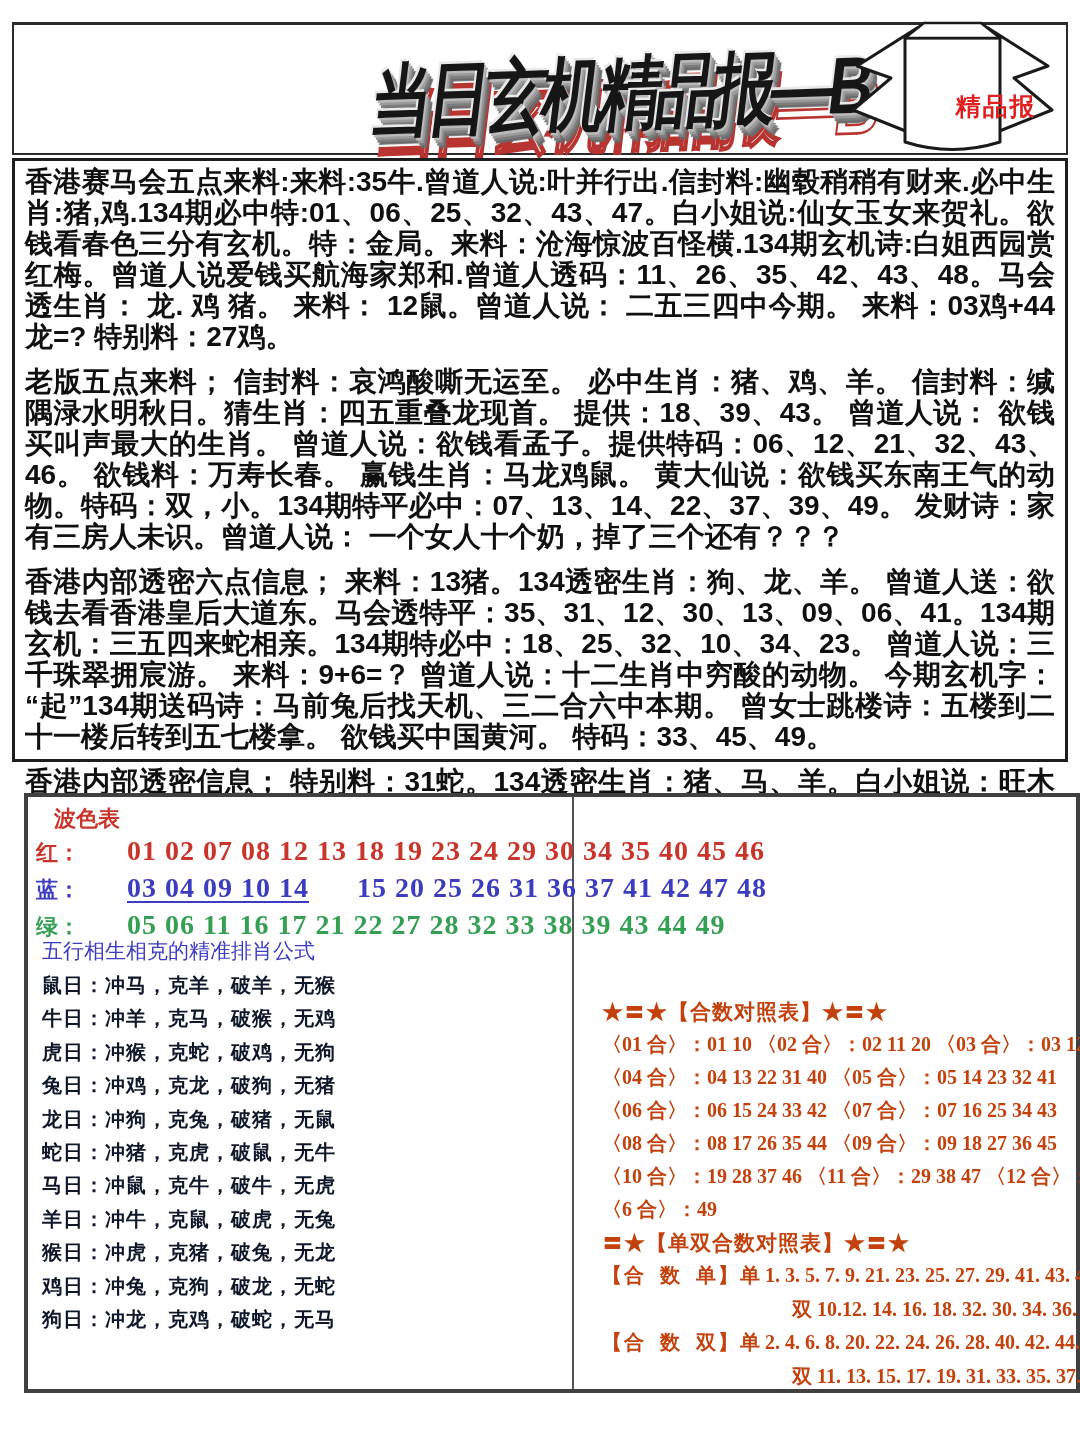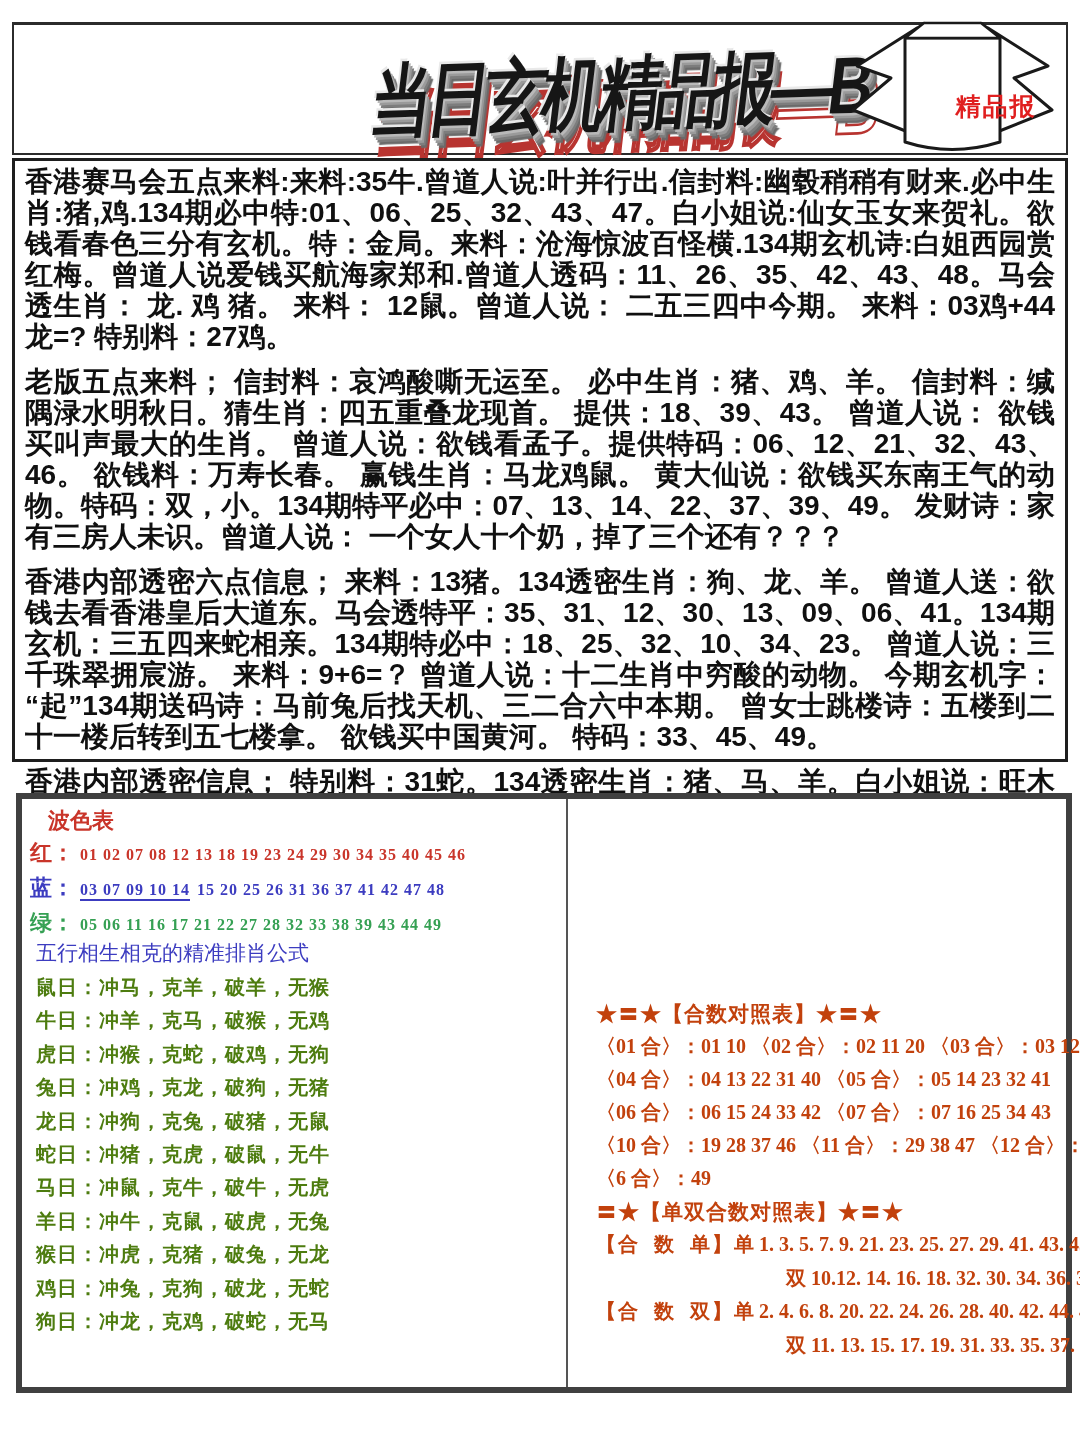--- a/index.html
+++ b/index.html
@@ -52,50 +52,50 @@
     border:3px solid #1e1e1e; background:#fff; padding:5px 10px 0 10px;
   }
   .main-box p {
     font-size:28px; font-weight:bold; color:#101010;
     line-height:31px; text-align:justify; margin:0 0 14px 0;
     font-family:"Liberation Sans", sans-serif;
   }
 
   
   .lower-box {
-    position:absolute; left:16px; top:793px; width:1056px; height:600px;
-    border:6px solid #404040; background:#fff;
+    position:absolute; left:24px; top:793px; width:1056px; height:600px;
+    border:4px solid #404040; background:#fff;
   }
   .col-divider {
     position:absolute; left:544px; top:0; width:2px; height:100%;
     background:#555;
   }
   .left-col  { position:absolute; left:0; top:0; width:544px; height:100%; }
   .right-col { position:absolute; left:546px; top:0; width:508px; height:100%; }
 
   .wave-title {
     position:absolute; left:26px; top:7px; font-size:22px; font-weight:bold;
     color:#c9352a;
   }
   .wave-rows { position:absolute; left:8px; top:37px; width:530px; }
   .wave-row { line-height:33px; white-space:nowrap; }
   .wave-label { font-size:22px; font-weight:bold; margin-right:6px; }
-  .wave-nums  { font-size:16px; font-weight:bold; font-family:"Liberation Serif", serif; letter-spacing:1px; }
+  .wave-nums  { font-size:28px; font-weight:bold; font-family:"Liberation Serif", serif; letter-spacing:1px;margin-left:41px; }
   .row-red   .wave-label, .row-red   .wave-nums { color:#c9352a; }
   .row-blue  .wave-label, .row-blue  .wave-nums { color:#3c3cc0; }
   .row-green .wave-label, .row-green .wave-nums { color:#35a053; }
   .ul { text-decoration:underline; text-decoration-thickness:2px; text-underline-offset:4px; margin-right:7px; }
 
   .formula-title {
     position:absolute; left:14px; top:140px; font-size:21px; font-weight:normal;
     color:#3c3cc0;
   }
   .zodiac-list { position:absolute; left:14px; top:172px; width:520px; }
   .zodiac-line {
-    font-size:20px; font-weight:bold; color:#4d7c0f; line-height:33.4px;
+    font-size:20px; font-weight:bold; color:#0f172a; line-height:33.4px;
     white-space:nowrap; letter-spacing:1px;
   }
 
   .right-lines { position:absolute; left:28px; top:198px; width:478px; }
   .rline {
     font-size:20px; color:#c2410c; line-height:33px; white-space:nowrap;
     font-family:"Liberation Serif", serif; font-weight:bold;
   }
   .rtitle {
     font-family:"Liberation Sans", sans-serif; font-weight:bold; font-size:21px;
@@ -140,21 +140,21 @@
   <div class="lower-box">
     <div class="col-divider"></div>
 
     <div class="left-col">
       <div class="wave-title">波色表</div>
       <div class="wave-rows">
         <div class="wave-row row-red">
           <span class="wave-label">红：</span><span class="wave-nums">01 02 07 08 12 13 18 19 23 24 29 30 34 35 40 45 46</span>
         </div>
         <div class="wave-row row-blue">
-          <span class="wave-label">蓝：</span><span class="wave-nums ul">03 07 09 10 14</span><span class="wave-nums">15 20 25 26 31 36 37 41 42 47 48</span>
+          <span class="wave-label">蓝：</span><span class="wave-nums ul">03 04 09 10 14</span><span class="wave-nums">15 20 25 26 31 36 37 41 42 47 48</span>
         </div>
         <div class="wave-row row-green">
           <span class="wave-label">绿：</span><span class="wave-nums">05 06 11 16 17 21 22 27 28 32 33 38 39 43 44 49</span>
         </div>
       </div>
 
       <div class="formula-title">五行相生相克的精准排肖公式</div>
       <div class="zodiac-list">
         <div class="zodiac-line">鼠日：冲马，克羊，破羊，无猴</div>
         <div class="zodiac-line">牛日：冲羊，克马，破猴，无鸡</div>
@@ -169,20 +169,21 @@
         <div class="zodiac-line">狗日：冲龙，克鸡，破蛇，无马</div>
       </div>
     </div>
 
     <div class="right-col">
       <div class="right-lines">
         <div class="rline rtitle">★〓★【合数对照表】★〓★</div>
         <div class="rline">〈01 合〉：01 10 〈02 合〉：02 11 20 〈03 合〉：03 12 21 30</div>
         <div class="rline">〈04 合〉：04 13 22 31 40 〈05 合〉：05 14 23 32 41</div>
         <div class="rline">〈06 合〉：06 15 24 33 42 〈07 合〉：07 16 25 34 43</div>
+        <div class="rline">〈08 合〉：08 17 26 35 44 〈09 合〉：09 18 27 36 45</div>
         <div class="rline">〈10 合〉：19 28 37 46 〈11 合〉：29 38 47 〈12 合〉：39 48</div>
         <div class="rline">〈6 合〉：49</div>
         <div class="rline rtitle">〓★【单双合数对照表】★〓★</div>
         <div class="rline"><span class="rhead">【合 数 单】</span><span>单 1. 3. 5. 7. 9. 21. 23. 25. 27. 29. 41. 43. 45. 47. 49.</span></div>
         <div class="rline indent">双 10.12. 14. 16. 18. 32. 30. 34. 36. 38</div>
         <div class="rline"><span class="rhead">【合 数 双】</span><span>单 2. 4. 6. 8. 20. 22. 24. 26. 28. 40. 42. 44. 46. 48</span></div>
         <div class="rline indent">双 11. 13. 15. 17. 19. 31. 33. 35. 37. 39</div>
       </div>
     </div>
   </div>

